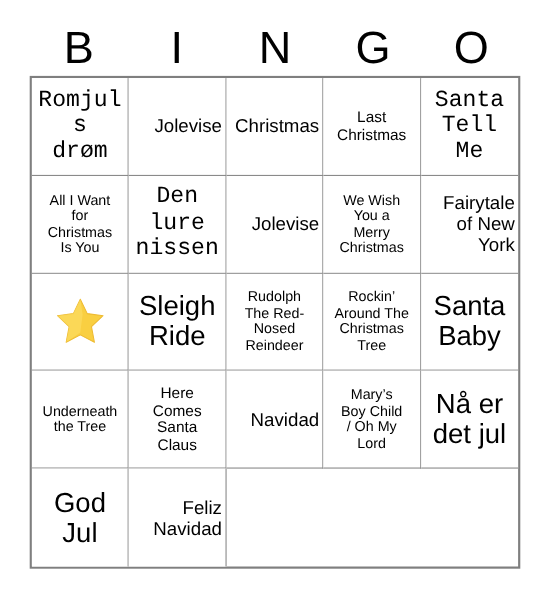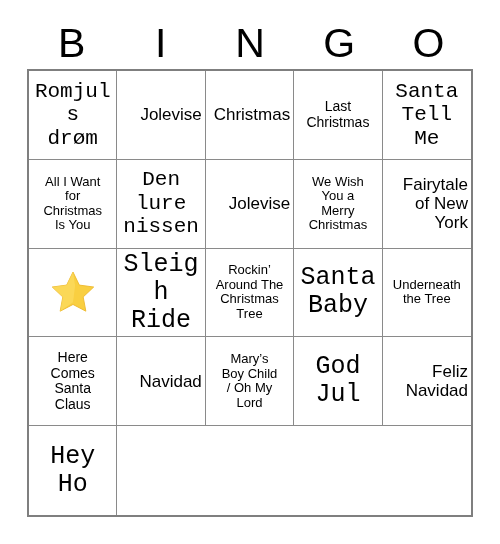--- a/index.html
+++ b/index.html
@@ -76,21 +76,21 @@
 
   .cell-text {
     display: block;
     width: 100%;
     line-height: 1.12;
     color: #000000;
     word-wrap: break-word;
   }
 
   
-  .fs-xl  { font-size: 25px; font-family: Liberation Mono, monospace; }
+  .fs-xl  { font-size: 25px; }
   .fs-lg  { font-size: 21px; font-family: Liberation Mono, monospace; }
   .fs-md  { font-size: 17px; text-align: right; }
   .fs-sm  { font-size: 14px; }
   .fs-xs  { font-size: 13px; }
 
   
   .free-cell .star-wrap {
     display: flex;
     align-items: center;
     justify-content: center;
@@ -148,41 +148,44 @@
           <svg class="star-icon" width="46" height="46" viewBox="0 0 24 24" aria-hidden="true">
             <polygon points="12,1.6 15.3,8.4 22.8,9.4 17.3,14.6 18.7,22 12,18.5 5.3,22 6.7,14.6 1.2,9.4 8.7,8.4" fill="#f9cf41" stroke="#eebb33" stroke-width="0.5" stroke-linejoin="round"></polygon>
             <polygon points="12,1.6 13.1,8.8 12,17.4 5.3,22 6.7,14.6 1.2,9.4 8.7,8.4" fill="#fde06a" opacity="0.55"></polygon>
           </svg>
         </span>
       </div>
       <div class="bingo-cell">
         <span class="cell-text fs-xl">Sleigh<br>Ride</span>
       </div>
       <div class="bingo-cell">
+        <span class="cell-text fs-xs">Rudolph<br>The Red-<br>Nosed<br>Reindeer</span>
+      </div>
+      <div class="bingo-cell">
         <span class="cell-text fs-xs">Rockin’<br>Around The<br>Christmas<br>Tree</span>
       </div>
       <div class="bingo-cell">
         <span class="cell-text fs-xl">Santa<br>Baby</span>
       </div>
       <div class="bingo-cell">
         <span class="cell-text fs-xs">Underneath<br>the Tree</span>
       </div>
       <div class="bingo-cell">
         <span class="cell-text fs-sm">Here<br>Comes<br>Santa<br>Claus</span>
       </div>
       <div class="bingo-cell">
         <span class="cell-text fs-md">Navidad</span>
       </div>
       <div class="bingo-cell">
         <span class="cell-text fs-xs">Mary’s<br>Boy Child<br>/ Oh My<br>Lord</span>
       </div>
       <div class="bingo-cell">
+        <span class="cell-text fs-xl">Nå er<br>det jul</span>
+      </div>
+      <div class="bingo-cell">
         <span class="cell-text fs-xl">God<br>Jul</span>
       </div>
       <div class="bingo-cell">
         <span class="cell-text fs-md">Feliz<br>Navidad</span>
-      </div>
-      <div class="bingo-cell">
-        <span class="cell-text fs-xl">Hey<br>Ho</span>
       </div>
     </div>
 
 </div>
 
 </body></html>

